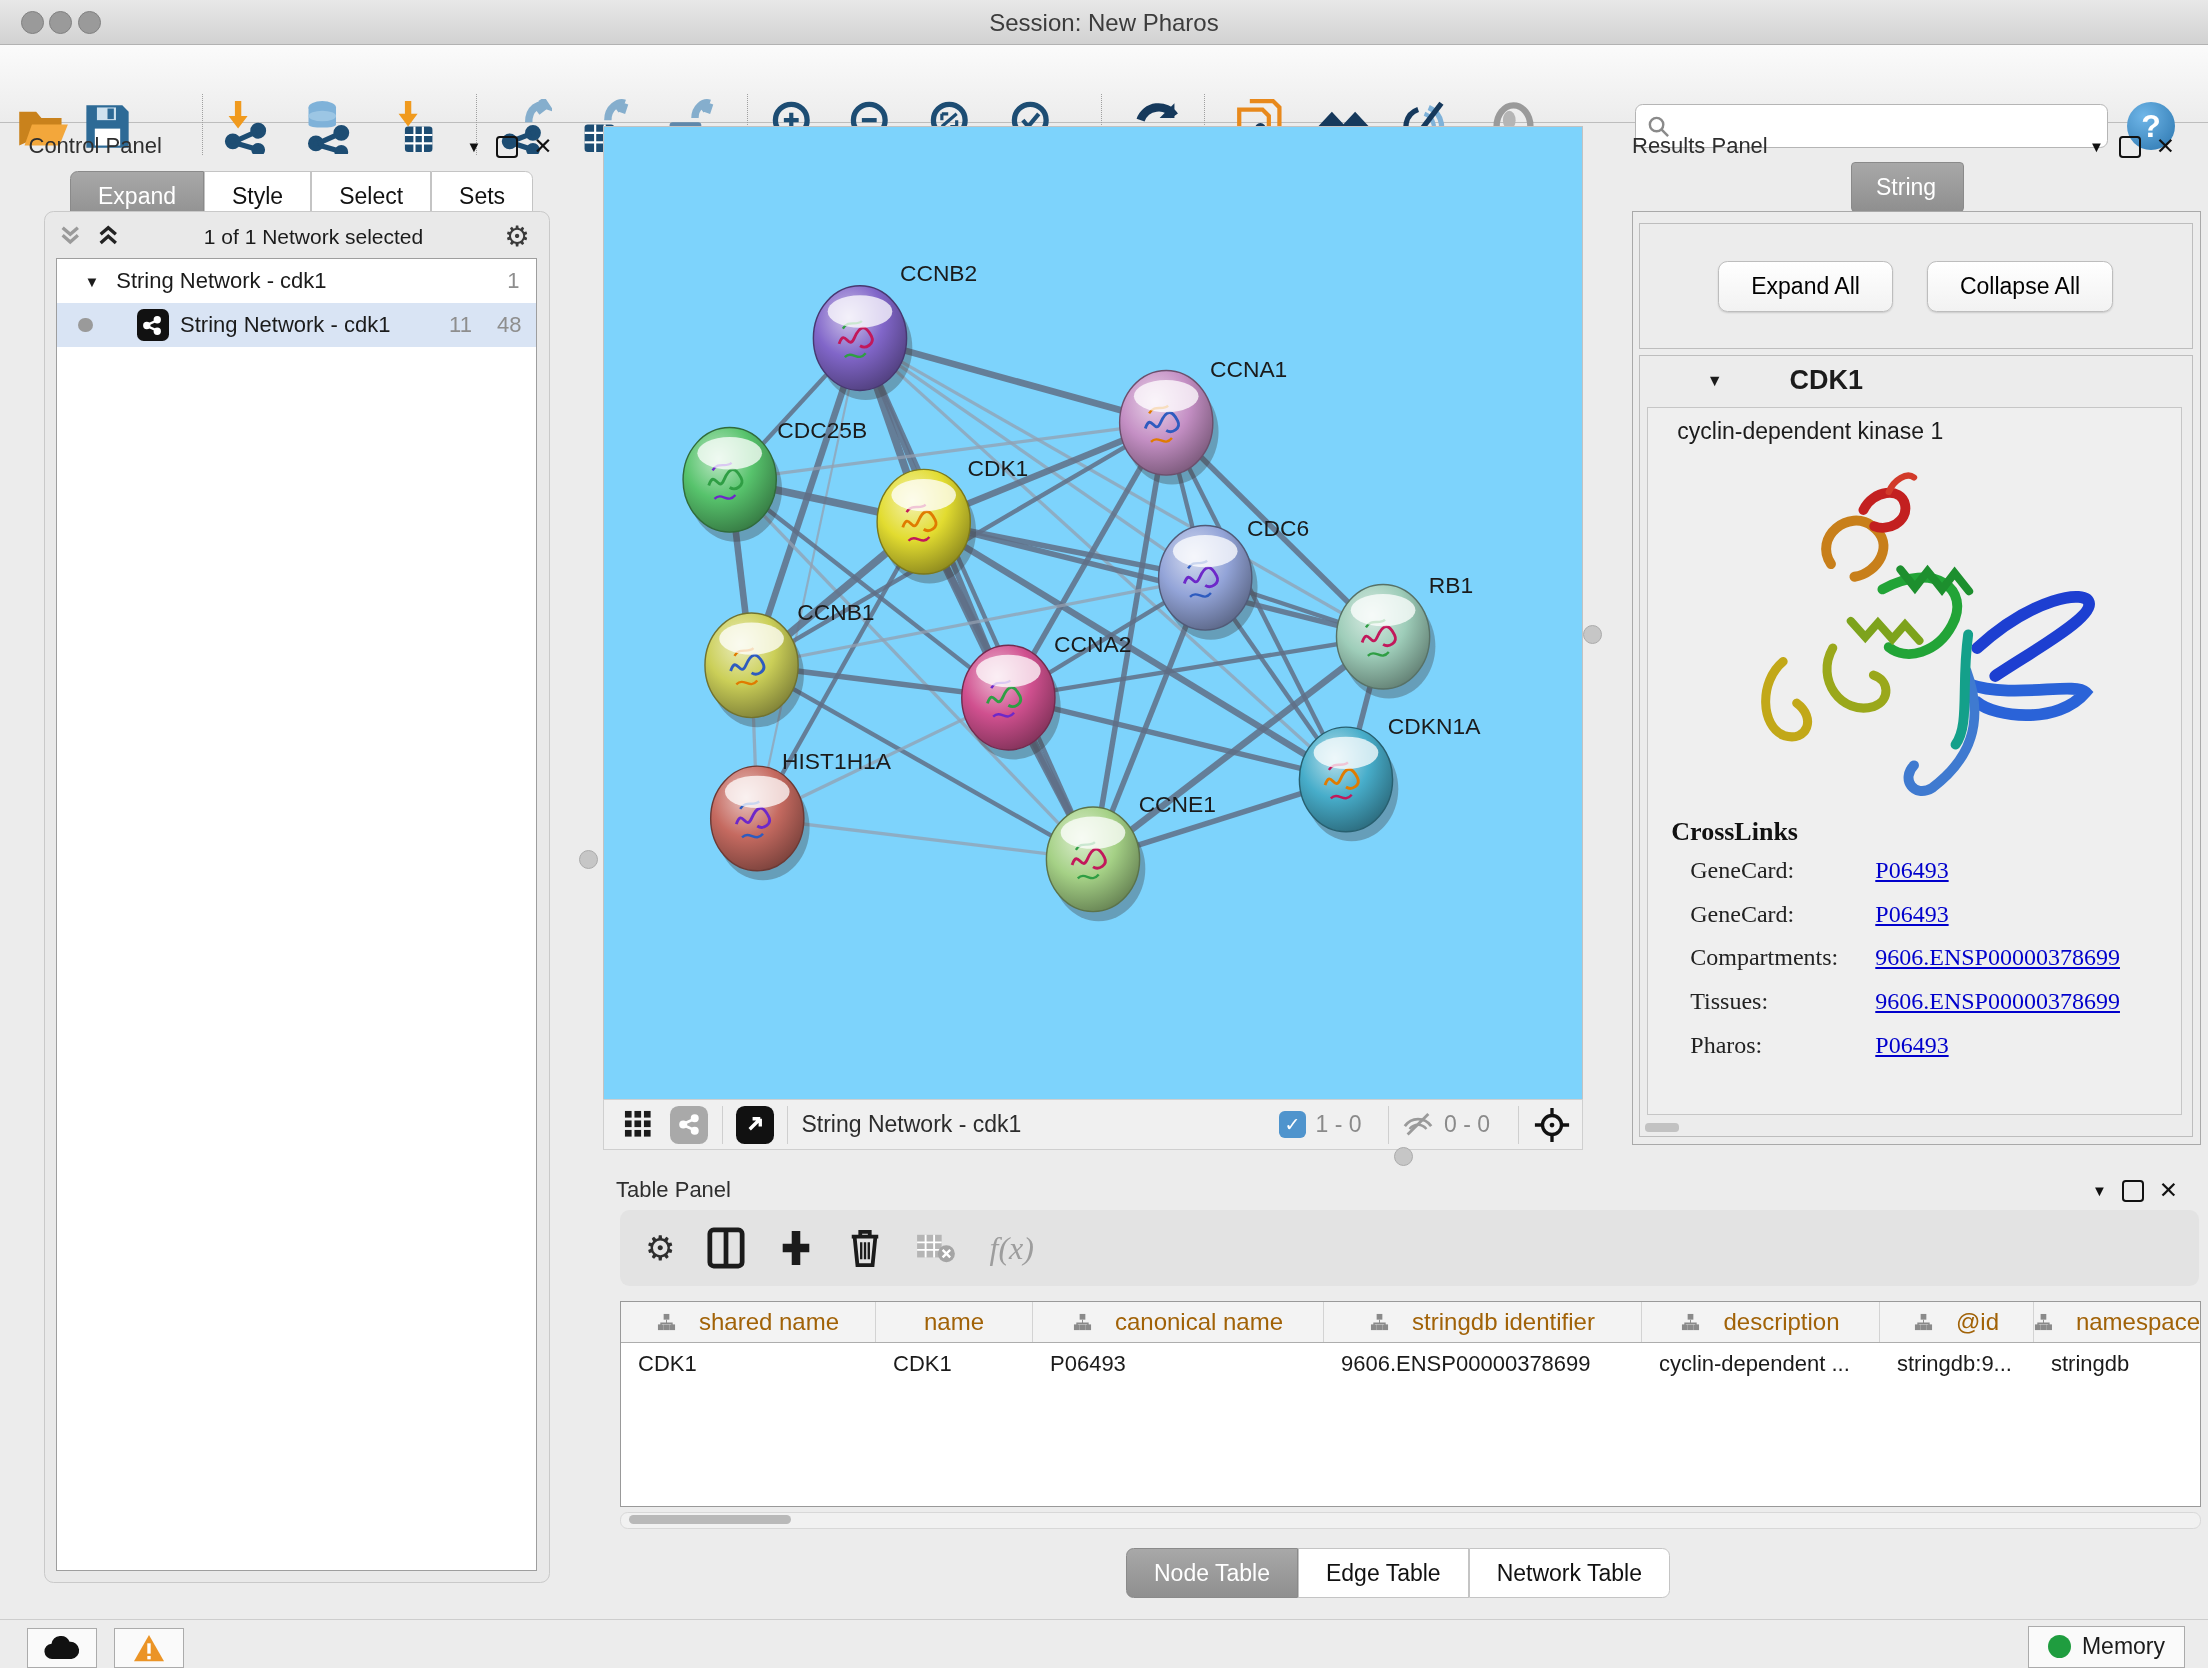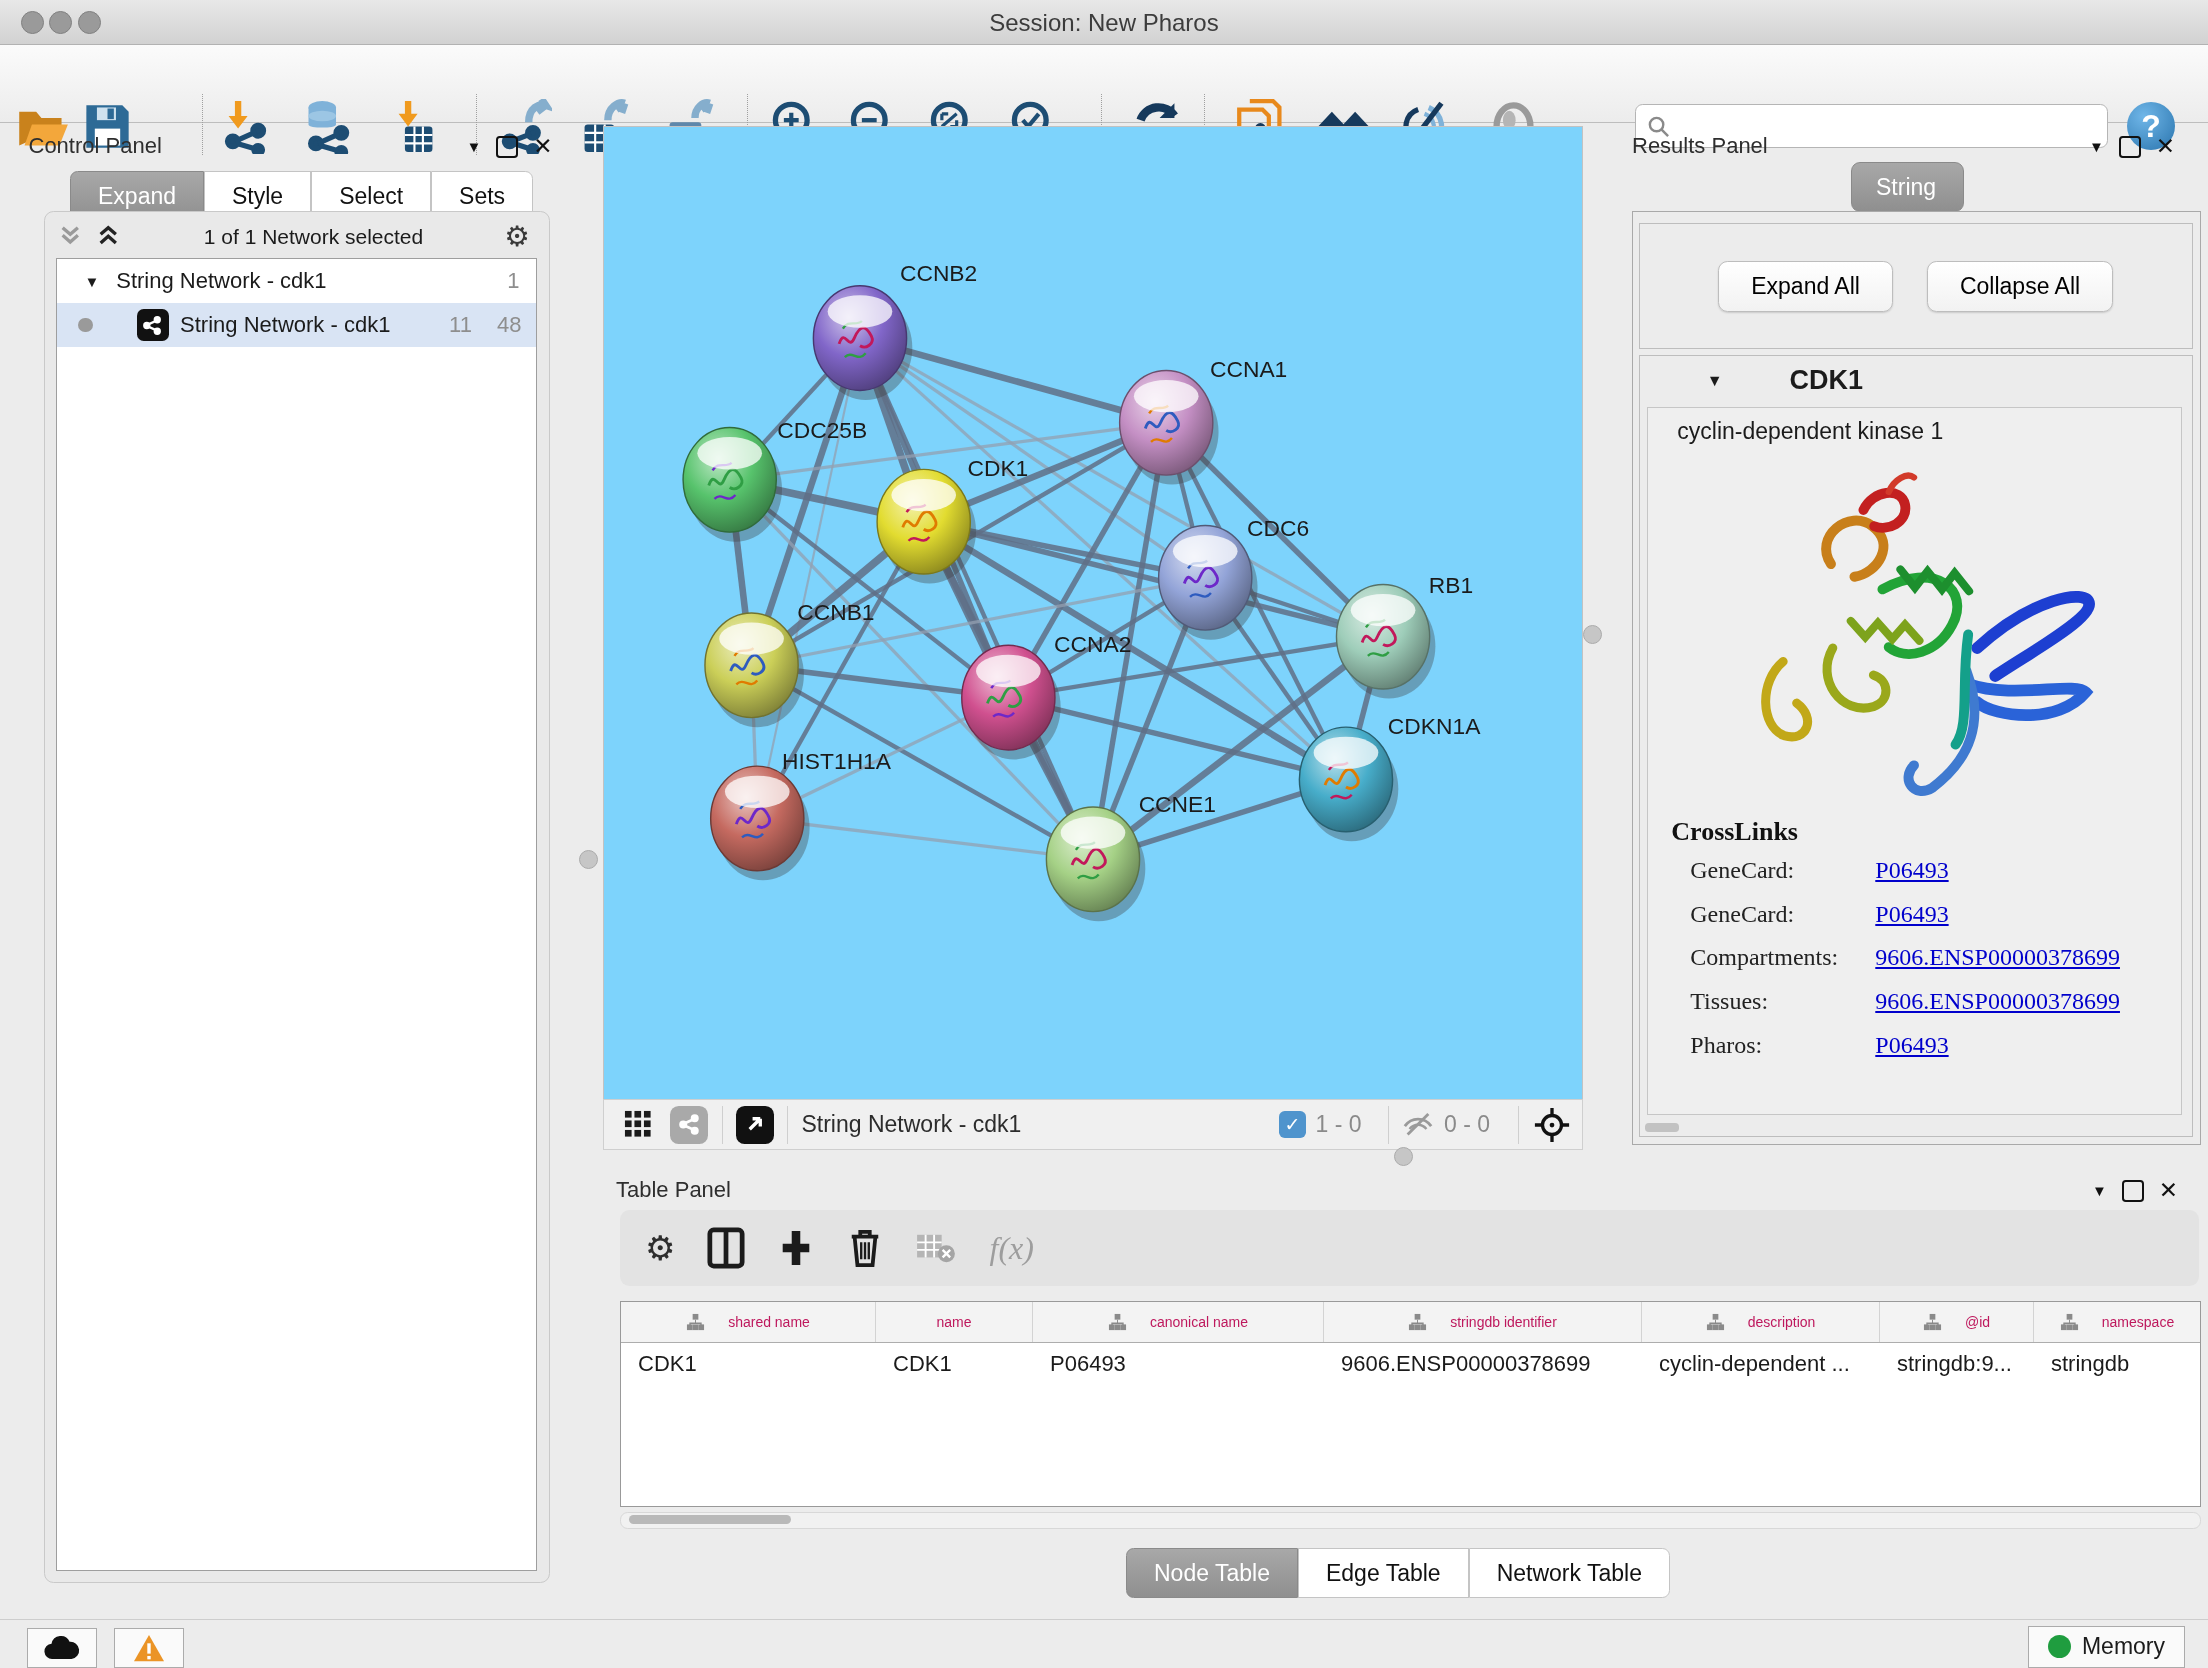--- a/index.html
+++ b/index.html
@@ -28,21 +28,21 @@
   .head-ctrls{position:absolute;top:0;display:flex;gap:15px;align-items:center;}
   .hc-min{font-size:15px;color:#111;}
   .hc-float{width:18px;height:18px;border:2.4px solid #111;border-radius:3.8px;}
   .hc-close{font-size:23px;font-weight:bold;color:#111;}
   .tabstrip{position:absolute;display:flex;}
   .tab{height:48px;line-height:48px;padding:0 27px;background:#fff;border:1px solid #c4c4c4;
        font-size:23px;color:#111;text-align:center;}
   .tab:first-child{border-radius:7.6px 0 0 7.6px;}
   .tab:last-child{border-radius:0 7.6px 7.6px 0;}
   .tab.sel{background:linear-gradient(#a8a8a8,#8f8f8f);color:#fff;border-color:#8a8a8a;}
-  .tab.single{border-radius:9px;padding-left:24px;}
+  .tab.single{border-radius:4px;padding-left:24px;}
   
   .cp-box{position:absolute;left:17px;top:129px;width:550px;height:1457px;}
   .cp-inner{position:absolute;left:27px;top:82px;width:504px;height:1370px;background:#e9e9e9;
     border:1px solid #c9c9c9;border-radius:9.5px;}
   .cp-listwrap{position:absolute;left:11.4px;top:46px;width:479px;height:1311px;background:#fff;border:1px solid #9e9e9e;}
   .cp-toolrow{position:absolute;left:11.4px;top:5.7px;width:479px;height:38px;display:flex;align-items:center;font-size:21px;}
   .tree-row{position:relative;height:44px;display:flex;align-items:center;font-size:22px;}
   .tree-row.sel{background:#d9e4f4;}
   .tree-count{color:#8e8e8e;}
   .net-icon{width:32px;height:32px;border-radius:6.7px;background:#111;display:flex;align-items:center;justify-content:center;}
@@ -68,21 +68,21 @@
   .xl-row{position:absolute;left:42px;width:476px;font-family:"Liberation Serif","DejaVu Serif",serif;font-size:24px;}
   .xl-label{display:inline-block;width:179px;color:#222;}
   .xl-link{text-decoration:underline;}
   .rp-scroll-thumb{position:absolute;left:5.7px;bottom:3.8px;width:34px;height:9.5px;background:#c2c2c2;border-radius:3.8px;}
   
   .tp-toolbar{position:absolute;left:620px;top:1210px;width:1579px;height:76px;background:#e3e3e3;border-radius:9.5px;
     display:flex;align-items:center;gap:32px;padding-left:25px;box-sizing:border-box;}
   .fx{font-family:Liberation Serif, serif;font-style:italic;font-size:32px;color:#9d9d9d;}
   .tp-table{position:absolute;left:620px;top:1301px;width:1579px;height:204px;background:#fff;border:1px solid #999;}
   .tp-hrow{display:flex;height:40px;background:#f3f3f3;border-bottom:1px solid #adadad;}
-  .tp-hcell{display:flex;align-items:center;justify-content:center;gap:23px;font-size:14px;color:#be185d;
+  .tp-hcell{display:flex;align-items:center;justify-content:center;gap:23px;font-size:24px;color:#a16207;
     border-right:1px solid #d3d3d3;box-sizing:border-box;overflow:hidden;white-space:nowrap;}
   .tp-drow{display:flex;height:42px;}
   .tp-dcell{display:flex;align-items:center;padding-left:17px;font-size:22px;box-sizing:border-box;overflow:hidden;white-space:nowrap;}
   .tp-scroll{position:absolute;left:620px;top:1512px;width:1579px;height:15px;background:#f1f1f1;border:1px solid #d8d8d8;border-radius:7.6px;}
   .tp-thumb{position:absolute;left:7.6px;top:1.9px;width:162px;height:9.5px;background:#b9b9b9;border-radius:4.8px;}
   
   .statusbar{position:absolute;left:0;top:1619px;width:2208px;height:49px;background:#ececec;border-top:1px solid #cdcdcd;}
   .sb-btn{position:absolute;top:7.6px;width:68px;height:38px;background:#fafafa;border:1.9px solid #ababab;
     display:flex;align-items:center;justify-content:center;}
   .mem-btn{position:absolute;right:23px;top:5.7px;height:40px;background:#fafafa;border:1.9px solid #ababab;

